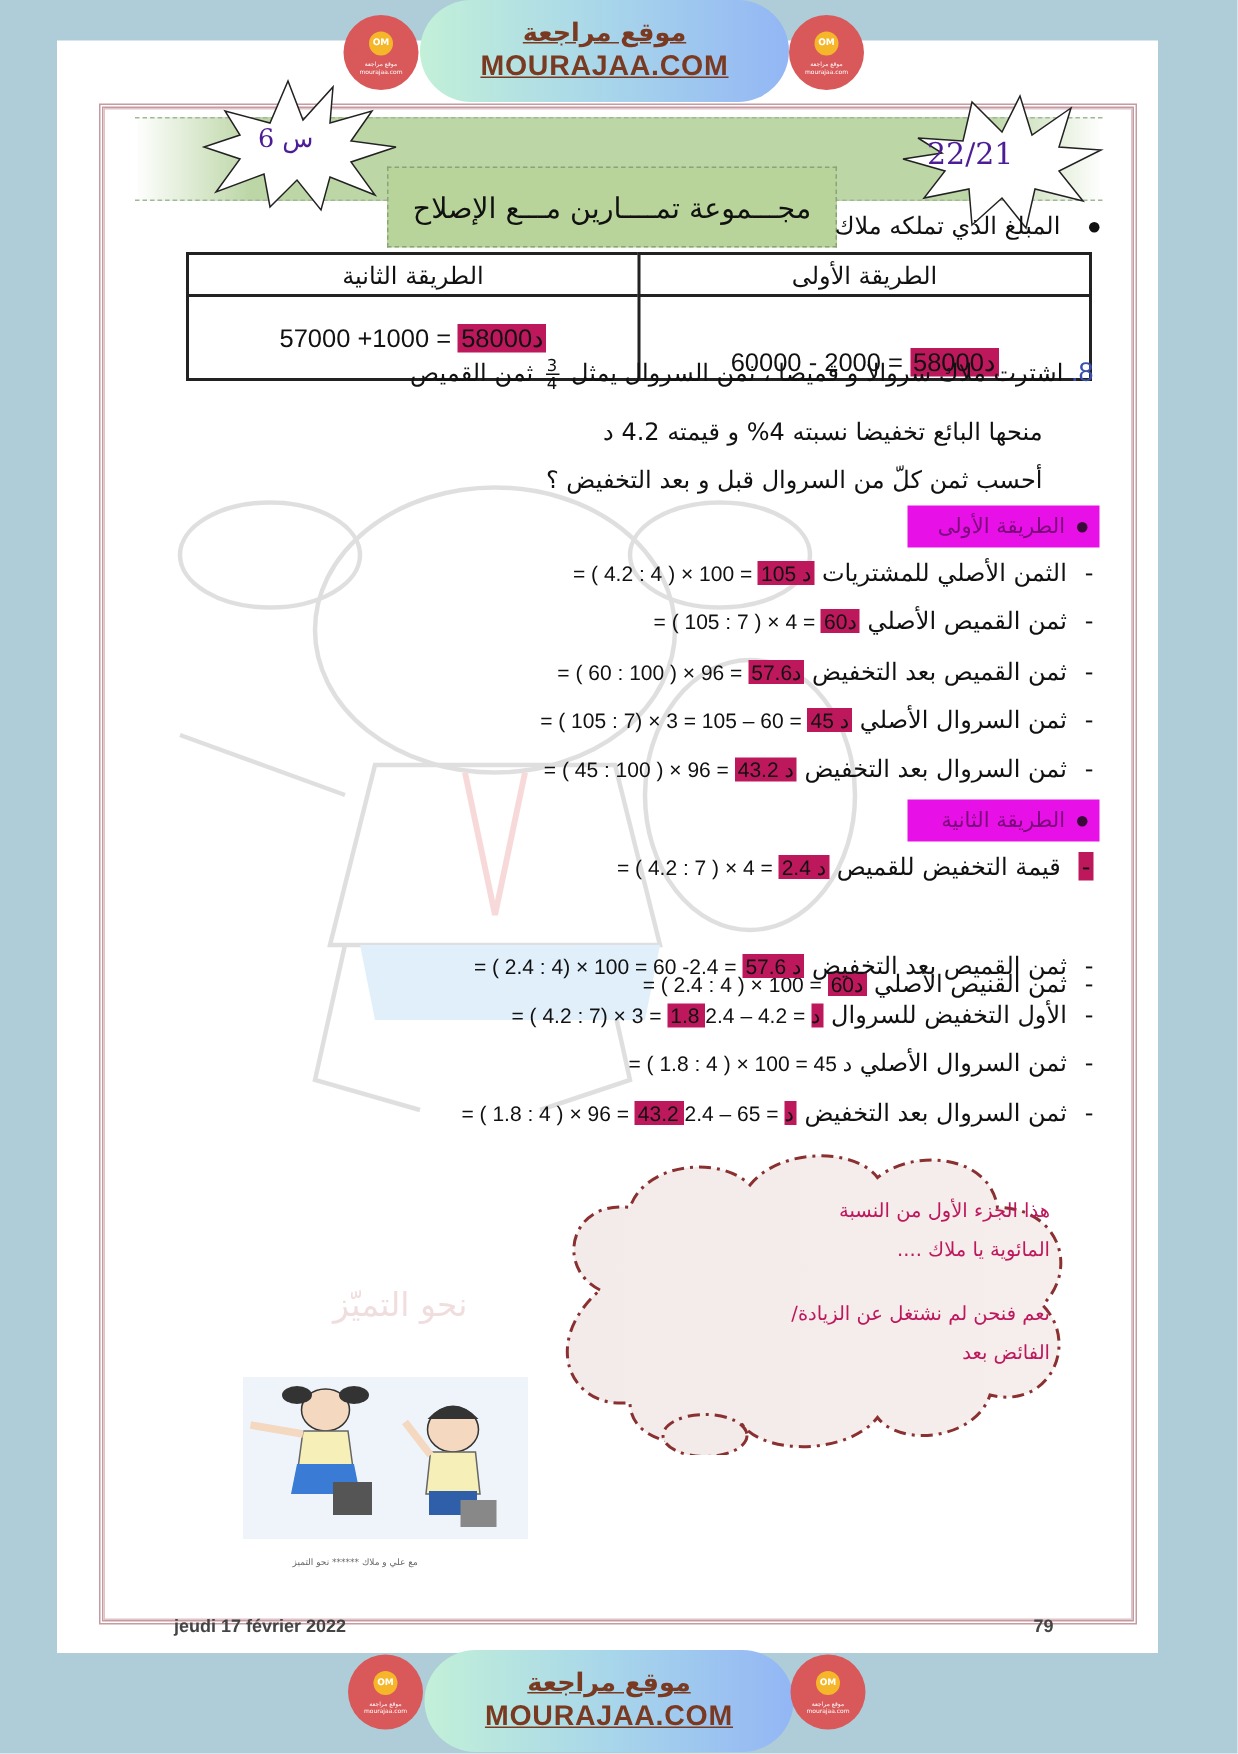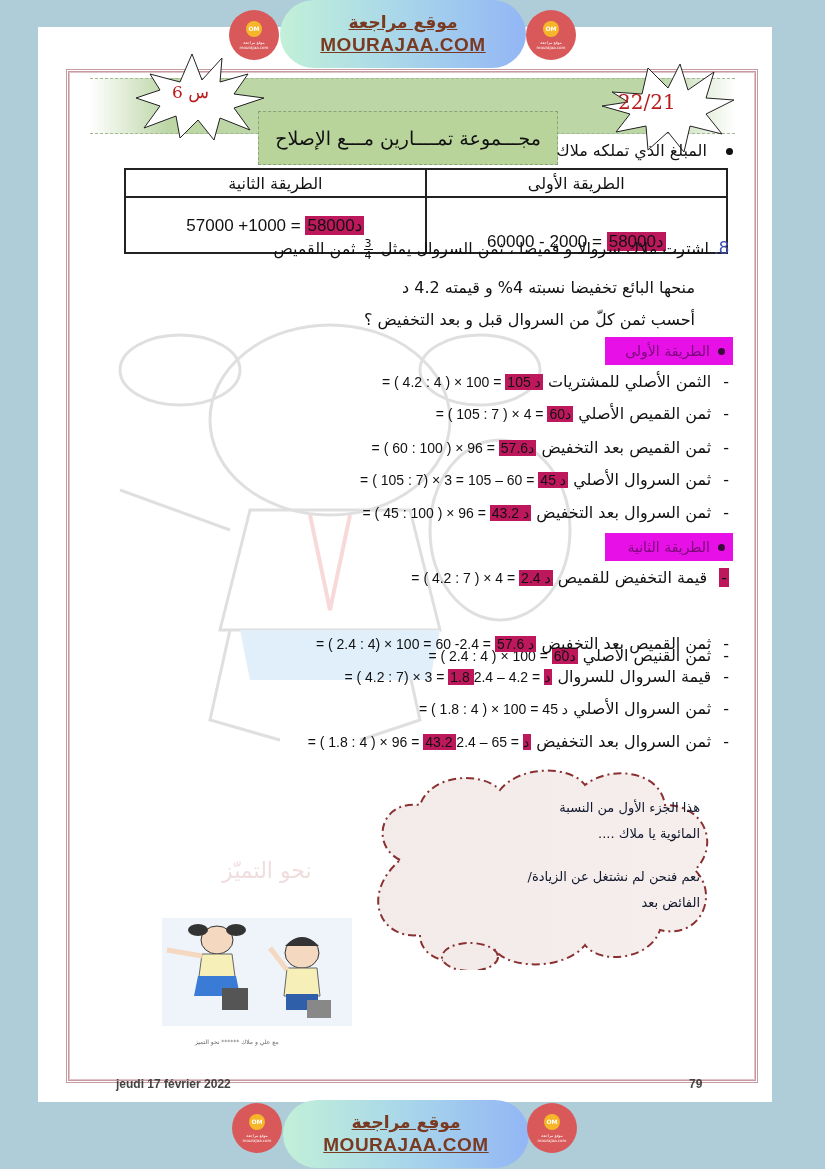--- a/index.html
+++ b/index.html
@@ -44,21 +44,21 @@
       color: #111;
       direction: rtl;
       margin-top: 31px;
     }
     .burst {
       position: absolute;
     }
     .burst-label {
       position: absolute;
       font-family: "DejaVu Serif", serif;
-      color: #b91c1c;
+      color: #4c1d95;
       text-align: center;
     }
     
     .brand {
       position: absolute;
       left: 280px; width: 246px; height: 68px;
       border-radius: 34px;
       background: linear-gradient(90deg, #c2f0d8 0%, #a8d6ea 50%, #93b6f5 100%);
       display: flex; flex-direction: column; align-items: center; justify-content: center;
     }
@@ -141,21 +141,21 @@
 
     
     .cloud {
       position: absolute;
       left: 360px; top: 765px;
       width: 370px; height: 205px;
     }
     .cloud-text {
       position: absolute;
       right: 125px;
-      font-size: 13px; color: #0f172a;
+      font-size: 13px; color: #be185d;
       direction: rtl; text-align: right;
       line-height: 26px;
     }
     .faded-watermark {
       position: absolute;
       left: 222px; top: 858px;
       font-size: 22px; color: #f0dede; direction: rtl;
     }
     .kids {
       position: absolute;
@@ -288,21 +288,21 @@
 </div>
 <div class="line" style="top:600px;margin-top:46px;">
   <span class="dash">-</span><span>ثمن القنيص الأصلي</span>
   <span class="ltr eq"><span>= ( 2.4 : 4 ) × 100 = </span><span class="hl">60د</span></span>
 </div>
 <div class="line" style="top:634px;">
   <span class="dash">-</span><span>ثمن القميص بعد التخفيض</span>
   <span class="ltr eq"><span>= ( 2.4 : 4) × 100 = 60 -2.4 = </span><span class="hl">57.6 د</span></span>
 </div>
 <div class="line" style="top:667px;">
-  <span class="dash">-</span><span>قيمة السروال للسروال</span>
+  <span class="dash">-</span><span>الأول التخفيض للسروال</span>
   <span class="ltr eq"><span>= ( 4.2 : 7) × 3 = </span><span class="hl">1.8 د</span><span> = 4.2 – 2.4</span></span>
 </div>
 <div class="line" style="top:699px;">
   <span class="dash">-</span><span>ثمن السروال الأصلي</span>
   <span class="ltr eq"><span>= ( 1.8 : 4 ) × 100 = 45 د</span></span>
 </div>
 <div class="line" style="top:732px;">
   <span class="dash">-</span><span>ثمن السروال بعد التخفيض</span>
   <span class="ltr eq"><span>= ( 1.8 : 4 ) × 96 = </span><span class="hl">43.2 د</span><span> = 65 – 2.4</span></span>
 </div>

